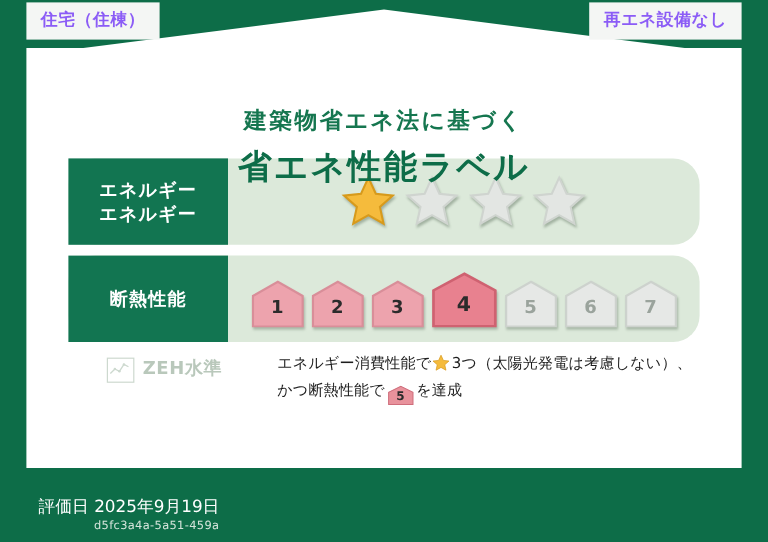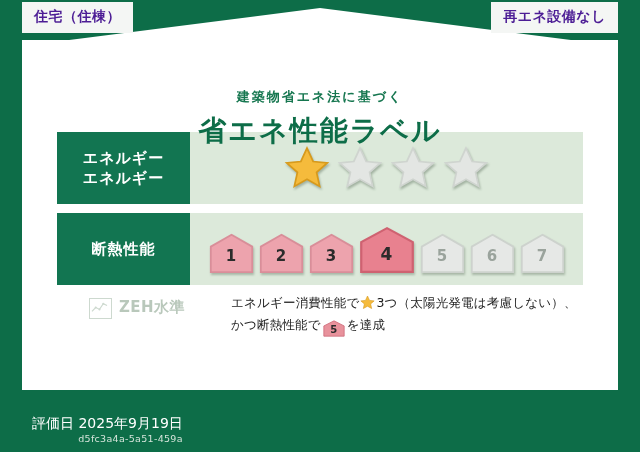--- a/index.html
+++ b/index.html
@@ -27,40 +27,40 @@
   .panel{
     position:absolute;
     left:22px;right:22px;top:40px;bottom:62px;
     background:#ffffff;
   }
 
   
   .chip{
     position:absolute;
     background:#f4f6f4;
-    color:#4c1d95;
+    color:#8b5cf6;
     font-weight:bold;
     font-size:14px;
     letter-spacing:0.5px;
     padding:6px 12px 7px 12px;
     white-space:nowrap;
     z-index:6;
   }
   #chip-left{left:22px;top:2px;}
   #chip-right{right:22px;top:2px;}
 
   
   .title-wrap{
     position:absolute;left:0;right:0;top:48px;
     text-align:center;
     z-index:5;
   }
   .title-sub{
     color:#15764f;
-    font-size:13px;
+    font-size:19px;
     font-weight:bold;
     letter-spacing:2px;
     margin:0 0 6px 0;
   }
   .title-main{
     color:#0d6d48;
     font-size:28px;
     font-weight:bold;
     letter-spacing:2px;
     margin:0;
@@ -69,20 +69,21 @@
   
   .rows{
     position:absolute;left:35px;right:35px;top:92px;
   }
   .row{
     display:flex;
     align-items:stretch;
     height:72px;
     margin-bottom:9px;
     background:#dce9da;
+    border-radius:22px;
   }
   .row-label{
     width:133px;
     flex:0 0 133px;
     background:#127551;
     color:#ffffff;
     font-weight:bold;
     font-size:15px;
     display:flex;
     flex-direction:column;

